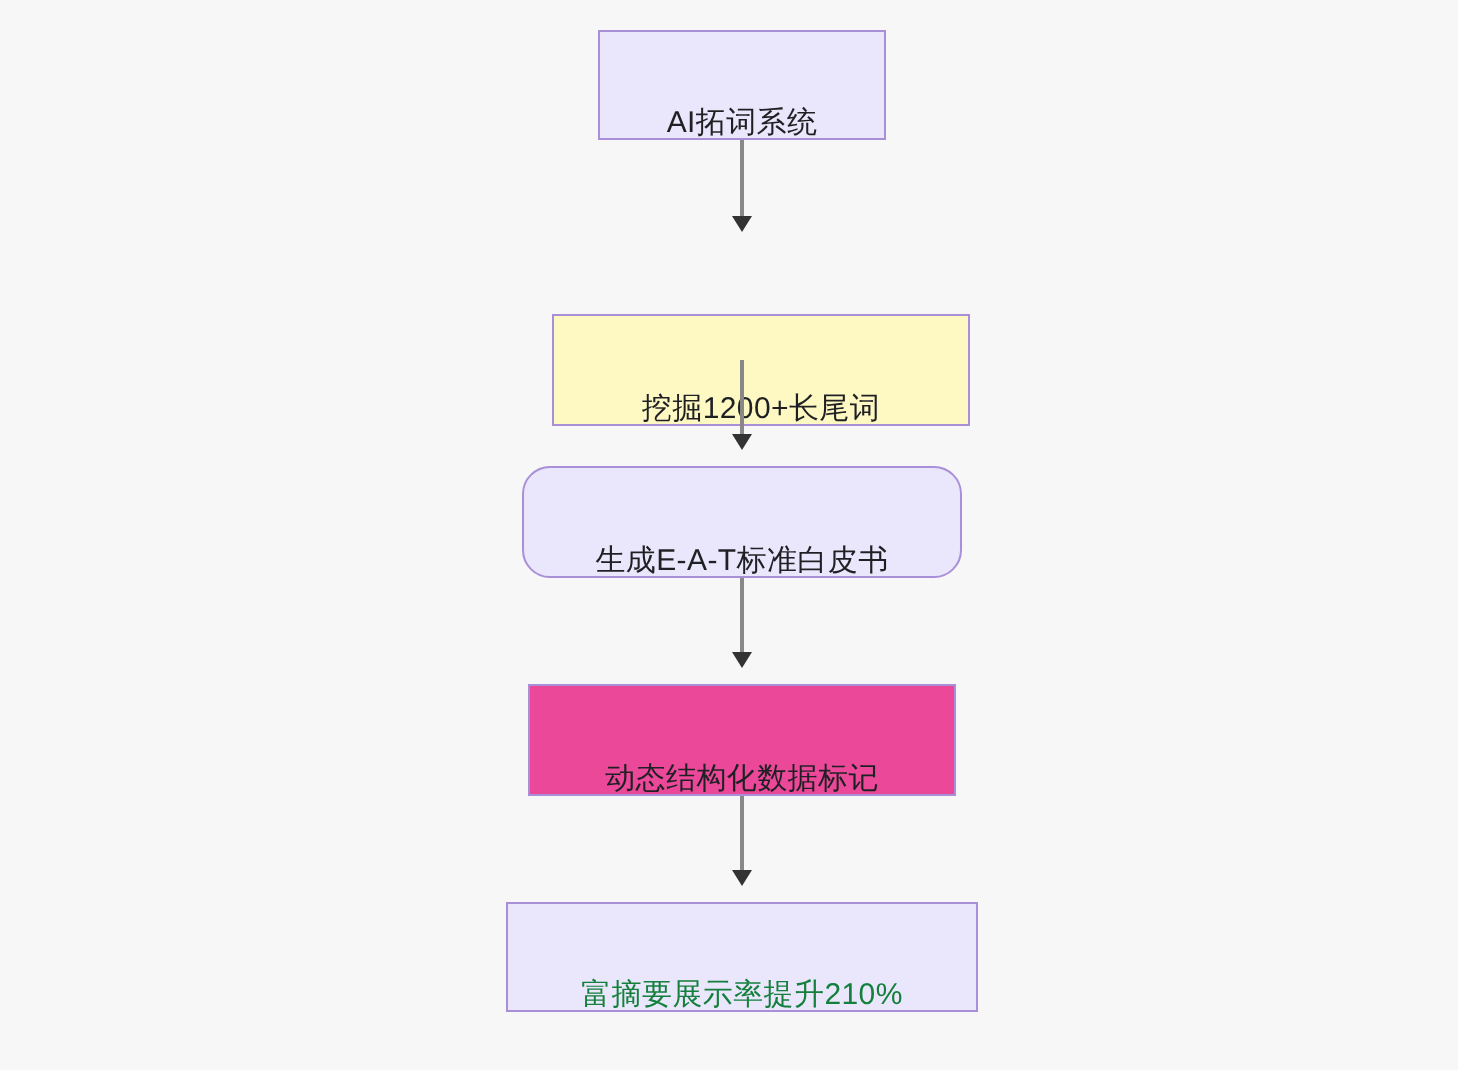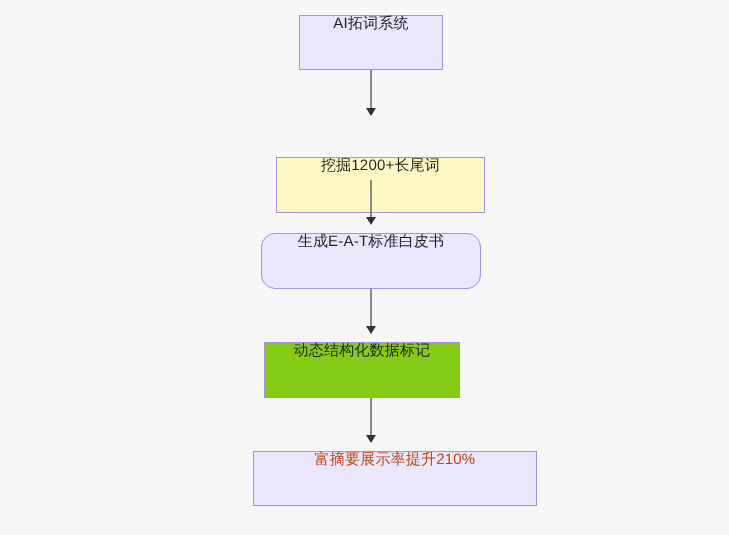--- a/index.html
+++ b/index.html
@@ -21,21 +21,21 @@
   .node {
     position: absolute;
     box-sizing: border-box;
     background: #eae7fc;
     border: 1px solid #a98fd8;
     color: #1f2024;
     font-size: 15px;
     line-height: 1;
     letter-spacing: 0.2px;
     display: flex;
-    align-items: flex-start;
+    align-items: flex-end;
     justify-content: center;
     white-space: nowrap;
     text-rendering: geometricPrecision;
   }
   .edge {
     position: absolute;
     width: 0;
     height: 0;
   }
   .edge-line {
@@ -80,26 +80,26 @@
 
   <div class="node" style="left: 261px; top: 233px; width: 220px; height: 56px; background: rgb(234, 231, 252); border-color: rgb(169, 143, 216); color: rgb(31, 32, 36); border-radius: 14px;">
     <span>生成E-A-T标准白皮书</span>
   </div>
 
   <div class="edge" style="left: 371px; top: 289px;">
     <div class="edge-line" style="height: 37px; background: rgb(136, 136, 136);"></div>
     <div class="edge-head" style="top: 37px; border-top-color: rgb(51, 51, 51);"></div>
   </div>
 
-  <div class="node" style="left: 264px; top: 342px; width: 196px; height: 56px; background: #84cc16; border-color: rgb(169, 143, 216); color: rgb(31, 32, 36);">
+  <div class="node" style="left: 264px; top: 342px; width: 214px; height: 56px; background: #ec4899; border-color: rgb(169, 143, 216); color: rgb(31, 32, 36);">
     <span>动态结构化数据标记</span>
   </div>
 
   <div class="edge" style="left: 371px; top: 398px;">
     <div class="edge-line" style="height: 37px; background: rgb(136, 136, 136);"></div>
     <div class="edge-head" style="top: 37px; border-top-color: rgb(51, 51, 51);"></div>
   </div>
 
-  <div class="node" style="left: 253px; top: 451px; width: 284px; height: 55px; background: rgb(234, 231, 252); border-color: rgb(169, 143, 216); color: #c2410c;">
+  <div class="node" style="left: 253px; top: 451px; width: 236px; height: 55px; background: rgb(234, 231, 252); border-color: rgb(169, 143, 216); color: #15803d;">
     <span>富摘要展示率提升210%</span>
   </div>
 
 </div>
 
 </body></html>

